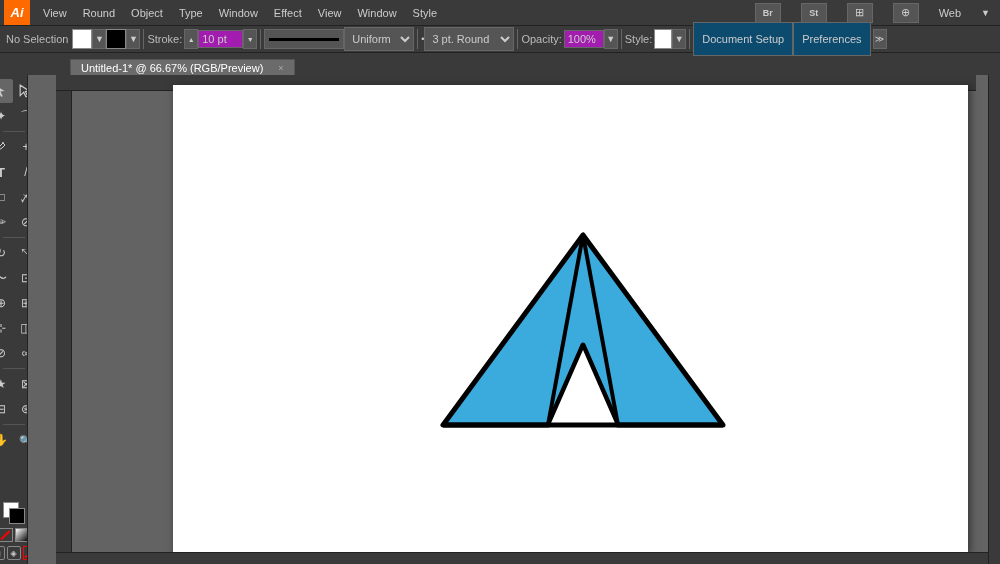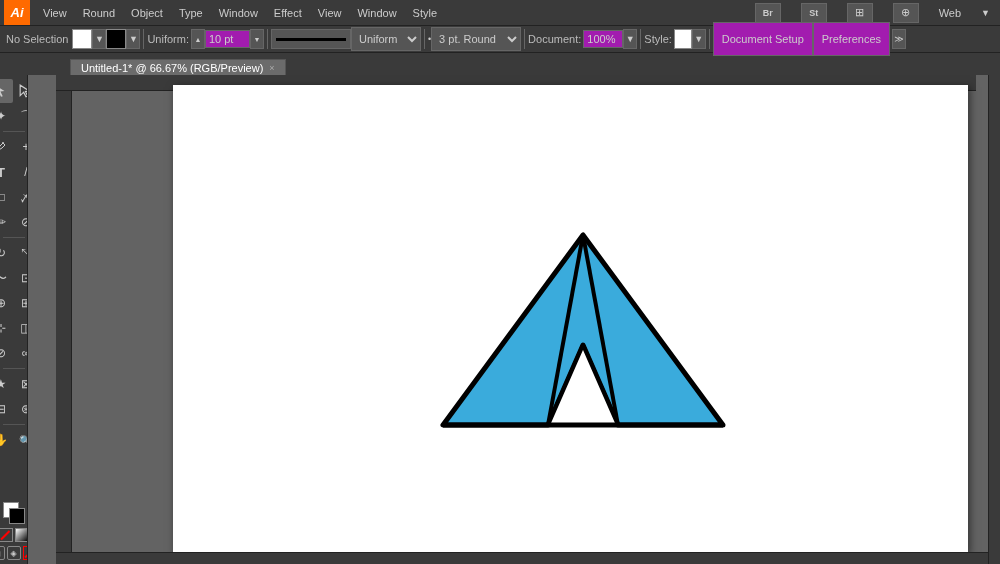--- a/index.html
+++ b/index.html
@@ -69,41 +69,41 @@
     .ctrl-swatch-black {
       width: 20px; height: 20px; background: #000; border: 1px solid #888; cursor: pointer;
     }
     .stroke-line {
       height: 20px; width: 80px; background: #555; border: 1px solid #666;
       display: flex; align-items: center; padding: 0 4px;
     }
     .stroke-line-inner { width: 100%; height: 3px; background: #000; }
     .ctrl-sep { width: 1px; height: 20px; background: #666; margin: 0 3px; }
     .ctrl-btn {
-      height: 24px; background: #a21caf; border: 1px solid #666; color: #ccc; font-size: 11px; padding: 16px 8px; cursor: pointer;
+      height: 24px; background: #0c4a6e; border: 1px solid #666; color: #ccc; font-size: 11px; padding: 16px 8px; cursor: pointer;
       display: flex; align-items: center;
     }
     .no-selection { color: #bbb; font-size: 11px; margin-right: 4px; min-width: 60px; }
     .arrow-btn { width: 14px; height: 20px; background: #555; border: 1px solid #666; color: #ccc; font-size: 9px; display: flex; align-items: center; justify-content: center; cursor: pointer; }
 
     
     #tab-bar {
       height: 22px;
       background: #3a3a3a;
       display: flex;
       align-items: flex-end;
       padding-left: 70px;
     }
     .tab {
       height: 16px;
       background: #636363;
       border: 1px solid #555;
       border-bottom: none;
       padding: 0 10px;
-      display: flex; align-items: center; gap: 6px;
+      display: flex; align-items: center; gap: 15px;
       font-size: 11px; color: #ccc; cursor: pointer;
     }
     .tab.active { background: #6b6b6b; color: #fff; }
     .tab-close { font-size: 9px; color: #aaa; cursor: pointer; }
 
     
     #main {
       display: flex;
       height: calc(564px - 25px - 28px - 22px);
     }
@@ -227,38 +227,38 @@
   </div>
 </div>
 
 <div id="control-bar">
   <span class="no-selection">No Selection</span>
   <div class="ctrl-swatch"></div>
   <div class="arrow-btn">▼</div>
   <div class="ctrl-swatch-black"></div>
   <div class="arrow-btn">▼</div>
   <div class="ctrl-sep"></div>
-  <span class="ctrl-label">Uniform:</span>
+  <span class="ctrl-label">Stroke:</span>
   <div class="arrow-btn" style="font-size:7px;">▲</div>
   <input class="ctrl-input" value="10 pt" style="width: 45px;">
   <div class="arrow-btn" style="font-size:7px;">▼</div>
   <div class="ctrl-sep"></div>
   <div class="stroke-line">
     <div class="stroke-line-inner"></div>
   </div>
   <select class="ctrl-select" style="width:70px;">
     <option>Uniform</option>
   </select>
   <div class="ctrl-sep"></div>
   <span style="color:#ccc;font-size:9px;">•</span>
   <select class="ctrl-select" style="width:90px;">
     <option>3 pt. Round</option>
   </select>
   <div class="ctrl-sep"></div>
-  <span class="ctrl-label">Document:</span>
+  <span class="ctrl-label">Opacity:</span>
   <input class="ctrl-input" value="100%" style="width: 40px;">
   <div class="arrow-btn">▼</div>
   <div class="ctrl-sep"></div>
   <span class="ctrl-label">Style:</span>
   <div class="ctrl-swatch" style="width:18px;"></div>
   <div class="arrow-btn">▼</div>
   <div class="ctrl-sep"></div>
   <button class="ctrl-btn">Document Setup</button>
   <button class="ctrl-btn">Preferences</button>
   <div class="arrow-btn" style="margin-left:2px;">≫</div>

